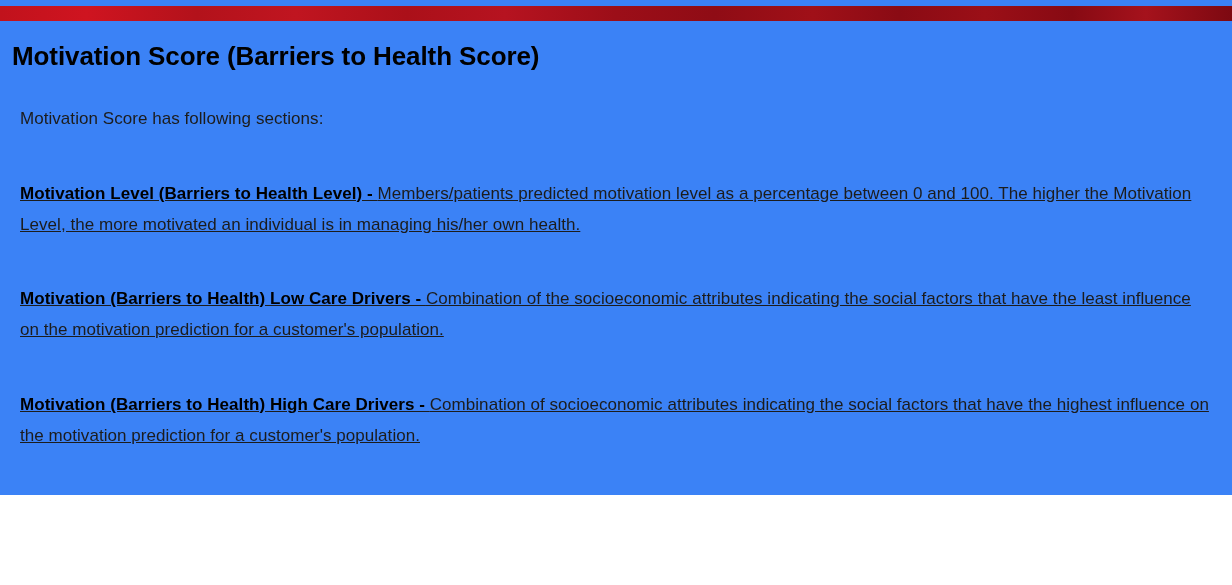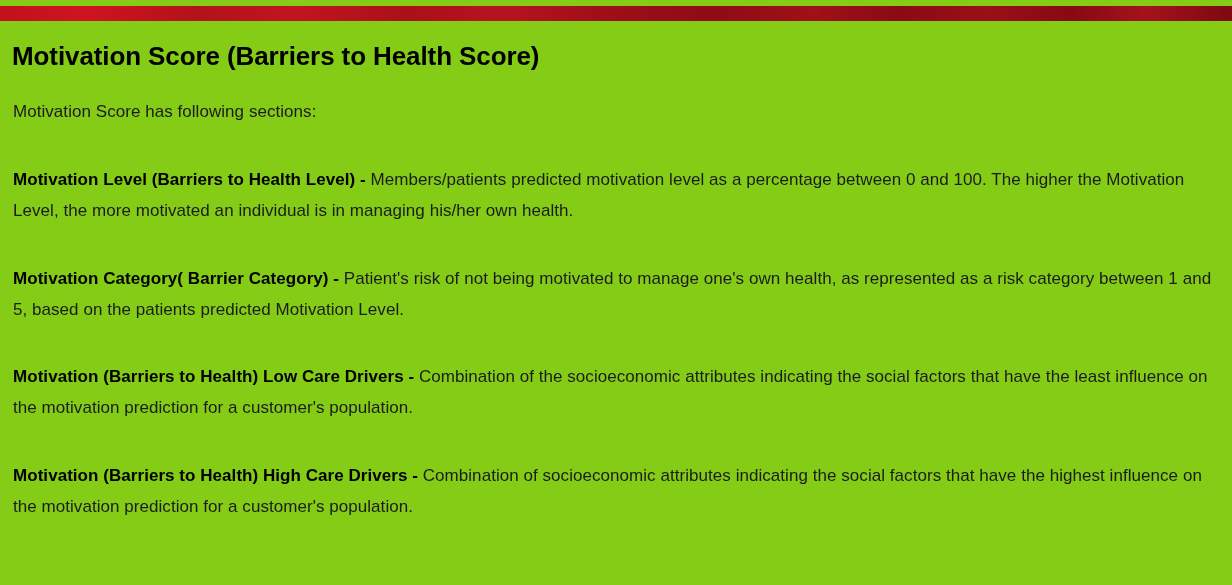--- a/index.html
+++ b/index.html
@@ -12,22 +12,22 @@
     height: 585px;
     background: #ffffff;
     font-family: "Liberation Sans", sans-serif;
     color: #1a1a1a;
     overflow: hidden;
   }
 
   .page {
     position: relative;
     width: 1232px;
-    height: 585px;
-    background: #84cc16;
+    height: 495px;
+    background: #3b82f6;
     box-sizing: border-box;
   }
 
   
   .top-banner {
     position: absolute;
     top: 6px;
     left: 0;
     width: 1232px;
     height: 15px;
@@ -64,32 +64,33 @@
     line-height: 1.15;
     margin: 0;
     padding: 21px 0 0 0;
     color: #000000;
     letter-spacing: -0.1px;
   }
 
   p.body-text {
     font-size: 17px;
     line-height: 31px;
-    margin: 1px;
+    margin: 8px;
     color: #1c1c1c;
     letter-spacing: 0.05px;
   }
 
   p.intro {
     padding-top: 23px;
   }
 
   p.section {
     padding-top: 36px;
     max-width: 1210px;
+    text-decoration: underline;
   }
 
   p.section.last {
     padding-top: 35px;
   }
 
   strong.lead {
     font-weight: bold;
     color: #000000;
   }
@@ -104,23 +105,20 @@
   <div class="content">
 
     <h1 class="page-title">Motivation Score (Barriers to Health Score)</h1>
 
     <p class="body-text intro">Motivation Score has following sections:</p>
 
     <p class="body-text section">
       <strong class="lead">Motivation Level (Barriers to Health Level) - </strong><span>Members/patients predicted motivation level as a percentage between 0 and 100. The higher the Motivation Level, the more motivated an individual is in managing his/her own health.</span>
     </p>
 
-    <p class="body-text section">
-      <strong class="lead">Motivation Category( Barrier Category) - </strong><span>Patient's risk of not being motivated to manage one's own health, as represented as a risk category between 1 and 5, based on the patients predicted Motivation Level.</span>
-    </p>
 
     <p class="body-text section last">
       <strong class="lead">Motivation (Barriers to Health) Low Care Drivers - </strong><span>Combination of the socioeconomic attributes indicating the social factors that have the least influence on the motivation prediction for a customer's population.</span>
     </p>
 
     <p class="body-text section">
       <strong class="lead">Motivation (Barriers to Health) High Care Drivers - </strong><span>Combination of socioeconomic attributes indicating the social factors that have the highest influence on the motivation prediction for a customer's population.</span>
     </p>
 
   </div>

